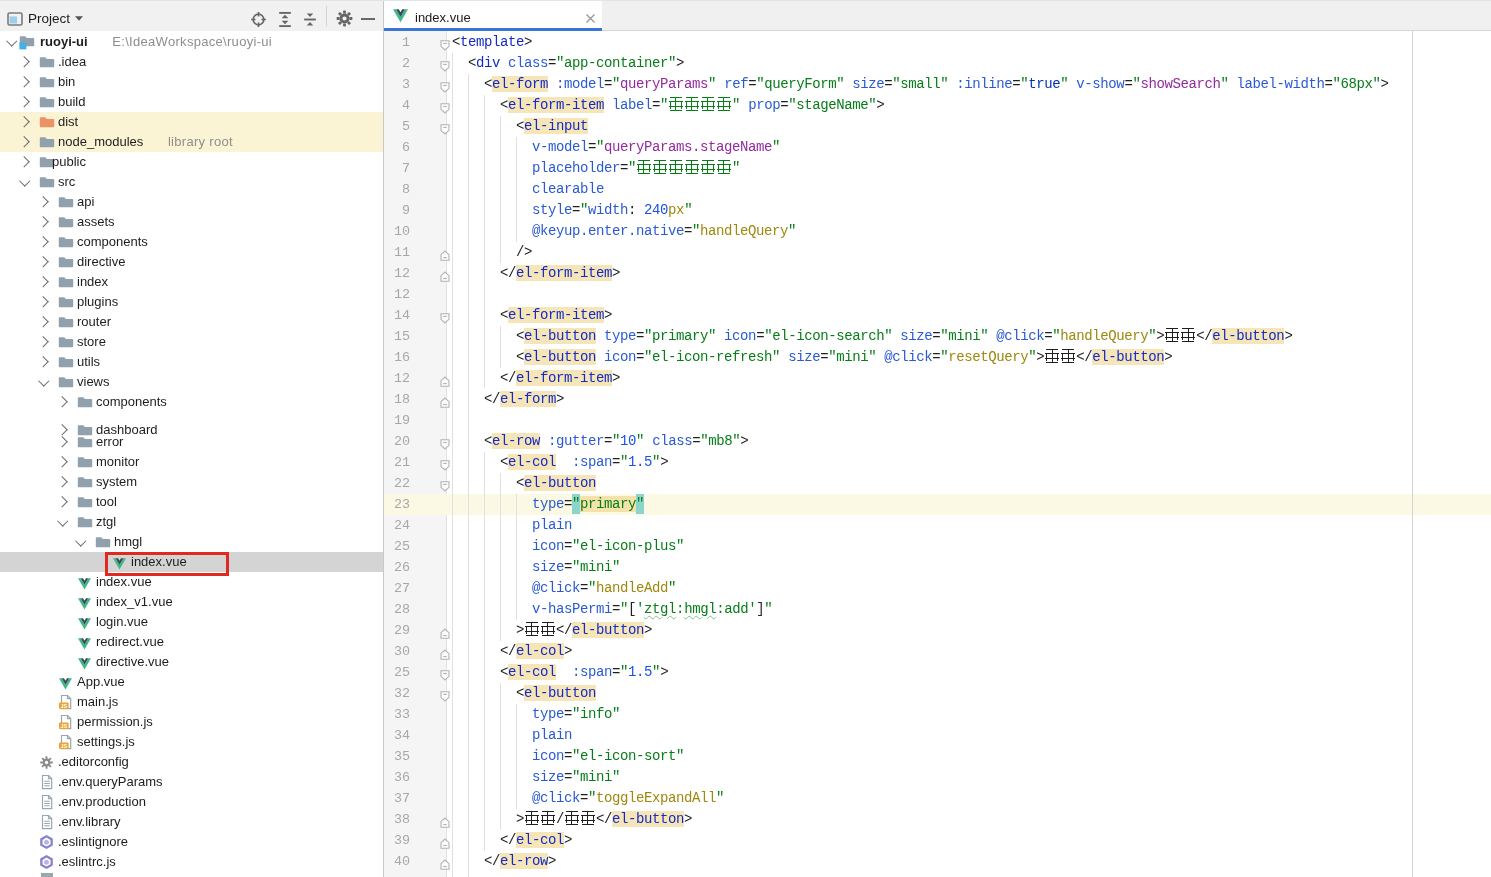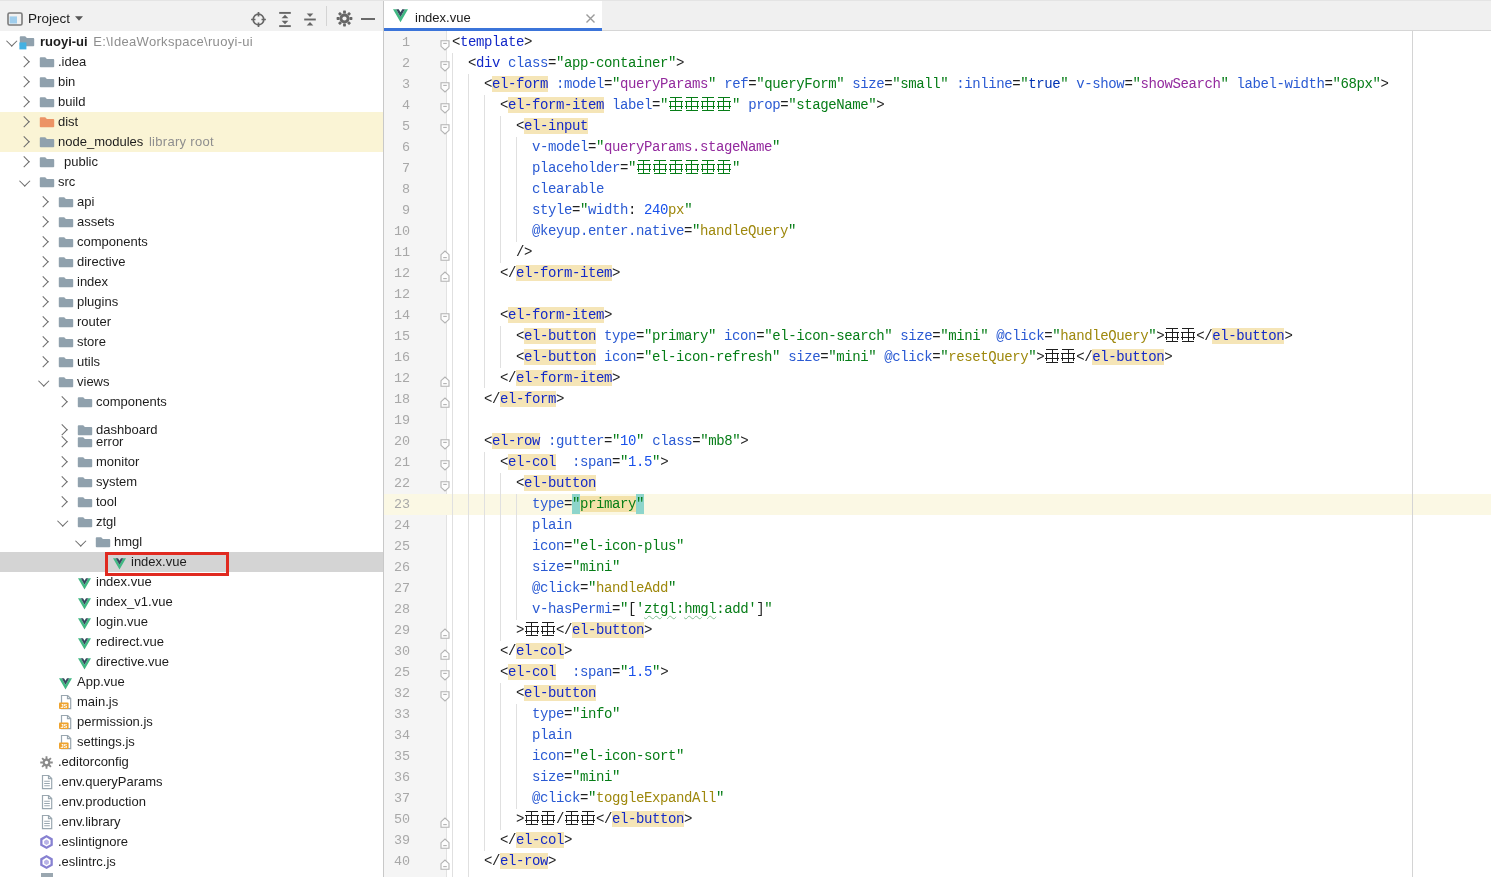--- a/index.html
+++ b/index.html
@@ -23,21 +23,21 @@
  linear-gradient(currentcolor,currentcolor) 50% 4.4px/14px 1.3px,
  linear-gradient(currentcolor,currentcolor) 50% 9px/14px 1.3px,
  linear-gradient(currentcolor,currentcolor) 50% 100%/12px 1.3px,
  linear-gradient(currentcolor,currentcolor) 50% 50%/1.3px 14px,
  linear-gradient(currentcolor,currentcolor) 1.5px 65%/1.3px 8px,
  linear-gradient(currentcolor,currentcolor) 13px 65%/1.3px 8px;
  background-repeat:no-repeat}
 
 .row{position:absolute;left:0;width:383px;height:20px;font:13px/20px "Liberation Sans",sans-serif;color:#1d1d1d;z-index:3}
 .row b{font-weight:700}
-.row .gy{color:#8e8e8e;letter-spacing:.3px;margin-left:2px}
+.row .gy{color:#8e8e8e;letter-spacing:.3px;margin-left:21px}
 .ch{position:absolute;width:7.5px;height:7.5px;border-right:1.7px solid #6b6b6b;border-bottom:1.7px solid #6b6b6b}
 .chr{transform:rotate(-45deg)}
 .chd{transform:rotate(45deg)}
 .lbl{position:absolute;top:0;white-space:nowrap}
 .gd{position:absolute;width:1px;background:#e0e0e0;z-index:4}
 </style></head><body>
 
 <div class="abs" style="left:0;top:0;width:383px;height:31px;background:#f1f1f1;z-index:2"></div>
 <div class="abs" style="left:0;top:0;width:1491px;height:1px;background:#e4e4e4;z-index:20"></div>
 <svg class="abs" style="left:7px;top:11px;z-index:3" width="16" height="16" viewBox="0 0 16 16">
@@ -126,21 +126,21 @@
     <span class="abs" style="left:39px;top:2px"><svg width="16" height="16" viewBox="0 0 16 16">
         <path d="M1.6 3.2h4.6l1.7 1.9h6.5c.4 0 .8.3.8.8v6.6c0 .4-.3.8-.8.8H1.6c-.4 0-.8-.3-.8-.8V4c0-.5.4-.8.8-.8z" fill="#90a1ad"></path>
       </svg></span>
     <span class="lbl" style="left:58px">node_modules <span class="gy">library root</span></span>
   </div>
 <div class="row" style="top:152px">
     <span class="ch chr" style="left:20px;top:6px"></span>
     <span class="abs" style="left:39px;top:2px"><svg width="16" height="16" viewBox="0 0 16 16">
         <path d="M1.6 3.2h4.6l1.7 1.9h6.5c.4 0 .8.3.8.8v6.6c0 .4-.3.8-.8.8H1.6c-.4 0-.8-.3-.8-.8V4c0-.5.4-.8.8-.8z" fill="#90a1ad"></path>
       </svg></span>
-    <span class="lbl" style="left:64px">public</span>
+    <span class="lbl" style="left:52px">public</span>
   </div>
 <div class="row" style="top:172px">
     <span class="ch chd" style="left:21px;top:4.5px"></span>
     <span class="abs" style="left:39px;top:2px"><svg width="16" height="16" viewBox="0 0 16 16">
         <path d="M1.6 3.2h4.6l1.7 1.9h6.5c.4 0 .8.3.8.8v6.6c0 .4-.3.8-.8.8H1.6c-.4 0-.8-.3-.8-.8V4c0-.5.4-.8.8-.8z" fill="#90a1ad"></path>
       </svg></span>
     <span class="lbl" style="left:58px">src</span>
   </div>
 <div class="row" style="top:192px">
     <span class="ch chr" style="left:39px;top:6px"></span>
@@ -536,16 +536,16 @@
     <div>28</div>
     <div>29</div>
     <div>30</div>
     <div>25</div>
     <div>32</div>
     <div>33</div>
     <div>34</div>
     <div>35</div>
     <div>36</div>
     <div>37</div>
-    <div>50</div>
+    <div>38</div>
     <div>39</div>
     <div>40</div>
   </div>
 <div id="code"><div>&lt;<span class="t">template</span>&gt;</div><div>  &lt;<span class="t">div</span> <span class="a">class</span>=<span class="s">"app-container"</span>&gt;</div><div>    &lt;<span class="t w">el-form</span> <span class="a">:model</span>=<span class="s">"</span><span class="p">queryParams</span><span class="s">"</span> <span class="a">ref</span>=<span class="s">"queryForm"</span> <span class="a">size</span>=<span class="s">"small"</span> <span class="a">:inline</span>=<span class="s">"</span><span class="k">true</span><span class="s">"</span> <span class="a">v-show</span>=<span class="s">"</span><span class="p">showSearch</span><span class="s">"</span> <span class="a">label-width</span>=<span class="s">"68px"</span>&gt;</div><div>      &lt;<span class="t w">el-form-item</span> <span class="a">label</span>=<span class="s">"<i class="c"></i><i class="c"></i><i class="c"></i><i class="c"></i>"</span> <span class="a">prop</span>=<span class="s">"stageName"</span>&gt;</div><div>        &lt;<span class="t w">el-input</span></div><div>          <span class="a">v-model</span>=<span class="s">"</span><span class="p">queryParams.stageName</span><span class="s">"</span></div><div>          <span class="a">placeholder</span>=<span class="s">"<i class="c"></i><i class="c"></i><i class="c"></i><i class="c"></i><i class="c"></i><i class="c"></i>"</span></div><div>          <span class="a">clearable</span></div><div>          <span class="a">style</span>=<span class="s">"</span><span class="a">width</span>: <span class="n">240</span><span class="g">px</span><span class="s">"</span></div><div>          <span class="a">@keyup.enter.native</span>=<span class="s">"</span><span class="g">handleQuery</span><span class="s">"</span></div><div>        /&gt;</div><div>      &lt;/<span class="t w">el-form-item</span>&gt;</div><div>&nbsp;</div><div>      &lt;<span class="t w">el-form-item</span>&gt;</div><div>        &lt;<span class="t w">el-button</span> <span class="a">type</span>=<span class="s">"primary"</span> <span class="a">icon</span>=<span class="s">"el-icon-search"</span> <span class="a">size</span>=<span class="s">"mini"</span> <span class="a">@click</span>=<span class="s">"</span><span class="g">handleQuery</span><span class="s">"</span>&gt;<i class="c"></i><i class="c"></i>&lt;/<span class="t w">el-button</span>&gt;</div><div>        &lt;<span class="t w">el-button</span> <span class="a">icon</span>=<span class="s">"el-icon-refresh"</span> <span class="a">size</span>=<span class="s">"mini"</span> <span class="a">@click</span>=<span class="s">"</span><span class="g">resetQuery</span><span class="s">"</span>&gt;<i class="c"></i><i class="c"></i>&lt;/<span class="t w">el-button</span>&gt;</div><div>      &lt;/<span class="t w">el-form-item</span>&gt;</div><div>    &lt;/<span class="t w">el-form</span>&gt;</div><div>&nbsp;</div><div>    &lt;<span class="t w">el-row</span> <span class="a">:gutter</span>=<span class="s">"</span><span class="n">10</span><span class="s">"</span> <span class="a">class</span>=<span class="s">"mb8"</span>&gt;</div><div>      &lt;<span class="t w">el-col</span>  <span class="a">:span</span>=<span class="s">"</span><span class="n">1.5</span><span class="s">"</span>&gt;</div><div>        &lt;<span class="t w">el-button</span></div><div>          <span class="a">type</span>=<span class="s q">"</span><span class="s w">primary</span><span class="s q">"</span></div><div>          <span class="a">plain</span></div><div>          <span class="a">icon</span>=<span class="s">"el-icon-plus"</span></div><div>          <span class="a">size</span>=<span class="s">"mini"</span></div><div>          <span class="a">@click</span>=<span class="s">"</span><span class="g">handleAdd</span><span class="s">"</span></div><div>          <span class="a">v-hasPermi</span>=<span class="s">"</span>[<span class="s">'</span><span class="s wv">ztgl</span><span class="s">:</span><span class="s wv">hmgl</span><span class="s">:add'</span>]<span class="s">"</span></div><div>        &gt;<i class="c"></i><i class="c"></i>&lt;/<span class="t w">el-button</span>&gt;</div><div>      &lt;/<span class="t w">el-col</span>&gt;</div><div>      &lt;<span class="t w">el-col</span>  <span class="a">:span</span>=<span class="s">"</span><span class="n">1.5</span><span class="s">"</span>&gt;</div><div>        &lt;<span class="t w">el-button</span></div><div>          <span class="a">type</span>=<span class="s">"info"</span></div><div>          <span class="a">plain</span></div><div>          <span class="a">icon</span>=<span class="s">"el-icon-sort"</span></div><div>          <span class="a">size</span>=<span class="s">"mini"</span></div><div>          <span class="a">@click</span>=<span class="s">"</span><span class="g">toggleExpandAll</span><span class="s">"</span></div><div>        &gt;<i class="c"></i><i class="c"></i>/<i class="c"></i><i class="c"></i>&lt;/<span class="t w">el-button</span>&gt;</div><div>      &lt;/<span class="t w">el-col</span>&gt;</div><div>    &lt;/<span class="t w">el-row</span>&gt;</div></div>
 </body></html>

